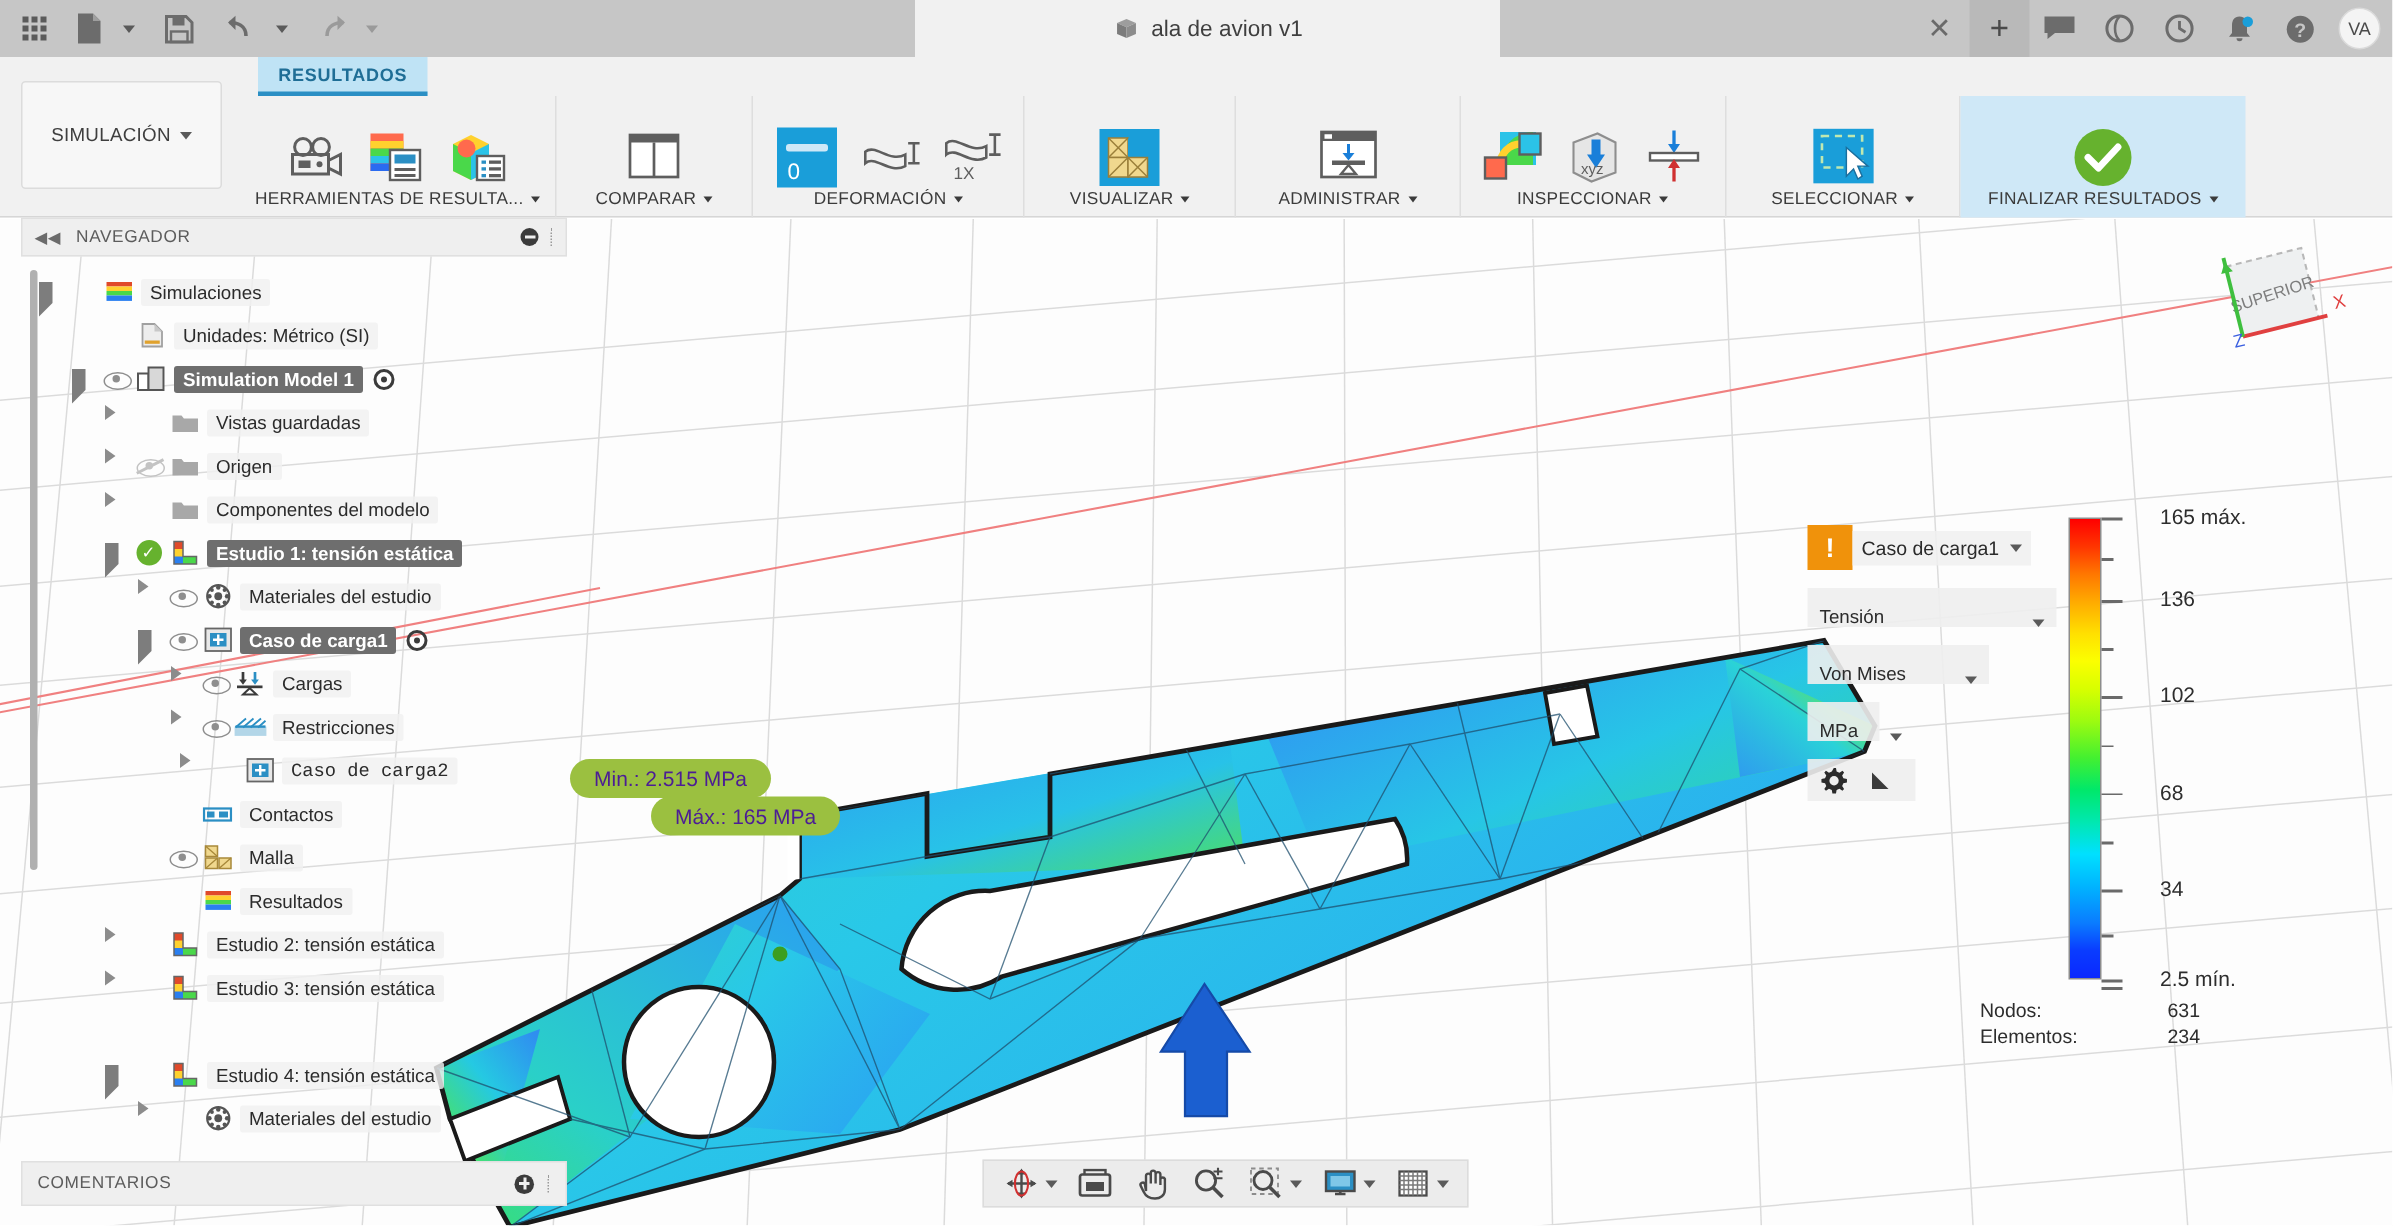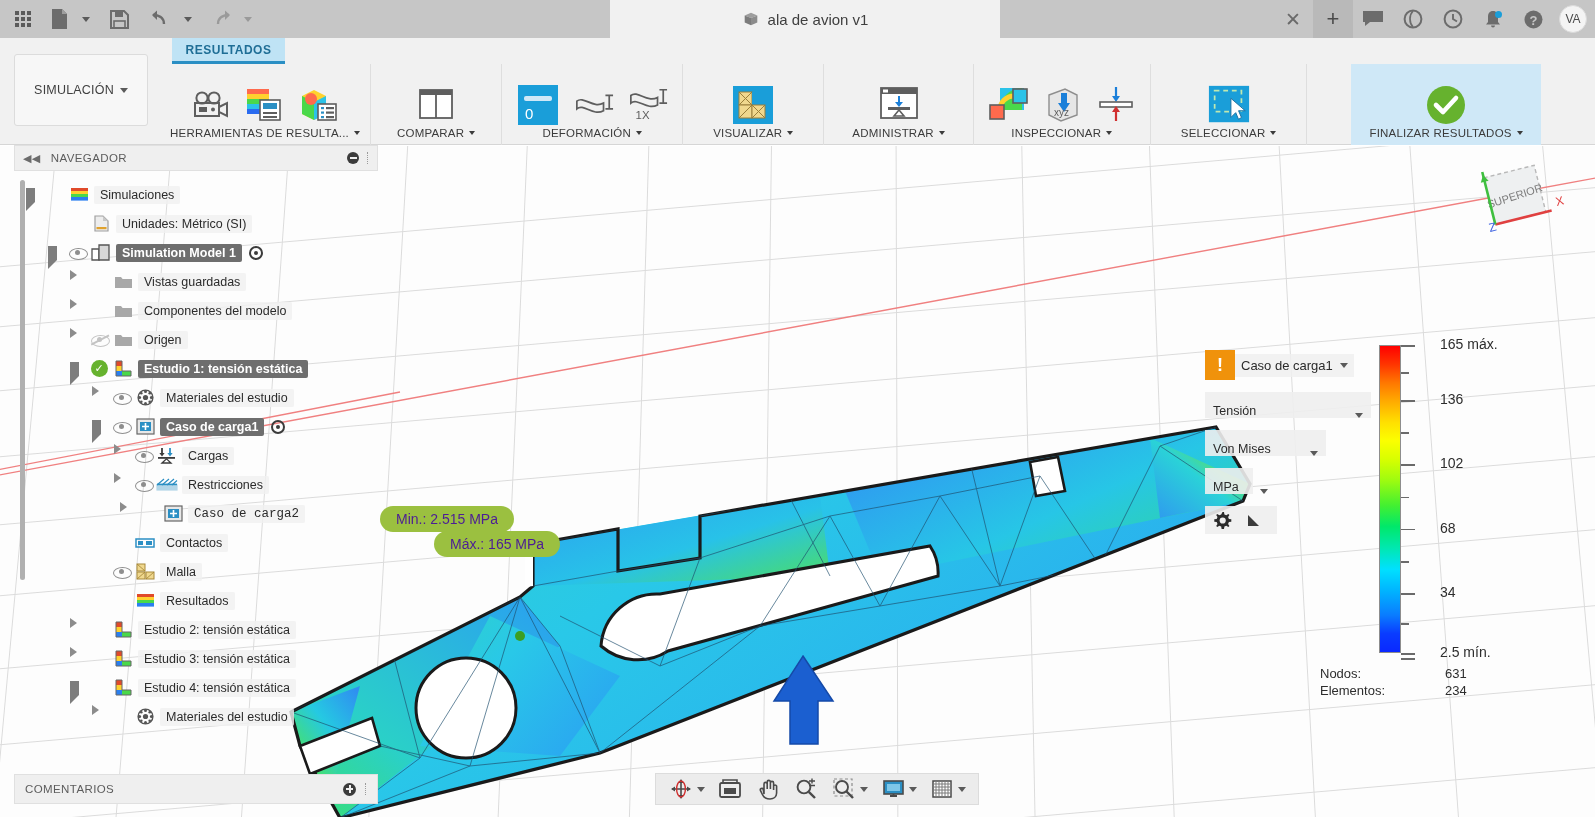--- a/index.html
+++ b/index.html
@@ -61,21 +61,21 @@
   .tab-results {
     position: absolute; left: 172px; top: 0px; width: 113px; height: 26px;
     background: #bfe3f5; color: #1f6e96; font-size: 12px; font-weight: bold;
     letter-spacing: .5px; display: flex; align-items: center; justify-content: center;
     border-bottom: 3px solid #2b8fc4;
   }
   .ribbon-panels { position: absolute; left: 160px; top: 26px; height: 81px; display: flex; }
   .rpanel { position: relative; display: flex; flex-direction: column;
     align-items: center; justify-content: flex-end; padding: 0 10px;
     border-right: 1px solid #dedede; height: 81px; }
-  .rpanel:last-child { border-right: none; margin-left: 44px; }
+  .rpanel:last-child { border-right: none; }
   .rp-icons { display: flex; align-items: flex-end; gap: 10px; flex: 1;
      justify-content: center; padding-top: 6px; }
   .rp-label { font-size: 11.5px; color: #3b3b3b; white-space: nowrap;
      display: flex; align-items: center; gap: 5px; padding-bottom: 6px; letter-spacing:.2px;}
   .rp-label .caret { border-top-color: #3b3b3b; border-left-width:3.5px;
      border-right-width:3.5px; border-top-width:4.5px;}
   .ricon { width: 44px; height: 44px; display: flex; align-items: center; justify-content: center; }
   .ricon.sm { width: 40px; height: 44px; }
   .panel-finalizar { background: #cfe8f7; padding: 0 18px; }
 
@@ -701,41 +701,41 @@
         <span style="width: 26px; display: flex; align-items: center; justify-content: center; flex: 0 0 auto;"></span>
         <span class="ico">
           <svg width="19" height="15" viewBox="0 0 19 15">
             <path d="M1,3 H7 L8.6,5 H18 V14 H1 Z" fill="#a8a8a8"></path>
           </svg>
         </span>
         <span class="tlabel">Vistas guardadas</span>
       </div>
       <div class="tnode" style="padding-left: 50px;">
         <span class="tw"><span class="arrow-r"></span></span>
-        <span style="width: 26px; display: flex; align-items: center; justify-content: center; flex: 0 0 auto;"></span>
-        <span class="ico">
-          <svg width="19" height="15" viewBox="0 0 19 15">
-            <path d="M1,3 H7 L8.6,5 H18 V14 H1 Z" fill="#a8a8a8"></path>
-          </svg>
-        </span>
-        <span class="tlabel">Componentes del modelo</span>
-      </div>
-      <div class="tnode" style="padding-left: 50px;">
-        <span class="tw"><span class="arrow-r"></span></span>
         <span style="width: 26px; display: flex; align-items: center; justify-content: center; flex: 0 0 auto;">
           <span class="eye off">
             <span class="slash"></span>
           </span>
         </span>
         <span class="ico">
           <svg width="19" height="15" viewBox="0 0 19 15">
             <path d="M1,3 H7 L8.6,5 H18 V14 H1 Z" fill="#a8a8a8"></path>
           </svg>
         </span>
         <span class="tlabel">Origen</span>
+      </div>
+      <div class="tnode" style="padding-left: 50px;">
+        <span class="tw"><span class="arrow-r"></span></span>
+        <span style="width: 26px; display: flex; align-items: center; justify-content: center; flex: 0 0 auto;"></span>
+        <span class="ico">
+          <svg width="19" height="15" viewBox="0 0 19 15">
+            <path d="M1,3 H7 L8.6,5 H18 V14 H1 Z" fill="#a8a8a8"></path>
+          </svg>
+        </span>
+        <span class="tlabel">Componentes del modelo</span>
       </div>
       <div class="tnode selected" style="padding-left: 50px;">
         <span class="tw"><span class="arrow-d"></span></span>
         <span style="width: 26px; display: flex; align-items: center; justify-content: center; flex: 0 0 auto;">
           <span class="greencheck">✓</span>
         </span>
         <span class="ico">
           <svg width="19" height="17" viewBox="0 0 19 17">
             <path d="M2,1 H8 V11 H17 V16 H2 Z" fill="#ffd12e"></path>
             <path d="M2,1 H8 V6 H2 Z" fill="#e04a2a"></path>
@@ -886,21 +886,21 @@
           <svg width="19" height="17" viewBox="0 0 19 17">
             <path d="M2,1 H8 V11 H17 V16 H2 Z" fill="#ffd12e"></path>
             <path d="M2,1 H8 V6 H2 Z" fill="#e04a2a"></path>
             <path d="M2,11 H8 V16 H2 Z" fill="#2a7ff0"></path>
             <path d="M8,11 H17 V16 H8 Z" fill="#4ad84a"></path>
             <path d="M2,1 H8 V11 H17 V16 H2 Z" fill="none" stroke="#666" stroke-width="1"></path>
           </svg>
         </span>
         <span class="tlabel">Estudio 3: tensión estática</span>
       </div>
-      <div class="tnode" style="padding-left: 50px;">
+      <div class="tnode" style="padding-left: 50px; margin-top: 29px;">
         <span class="tw"><span class="arrow-d"></span></span>
         <span style="width: 26px; display: flex; align-items: center; justify-content: center; flex: 0 0 auto;"></span>
         <span class="ico">
           <svg width="19" height="17" viewBox="0 0 19 17">
             <path d="M2,1 H8 V11 H17 V16 H2 Z" fill="#ffd12e"></path>
             <path d="M2,1 H8 V6 H2 Z" fill="#e04a2a"></path>
             <path d="M2,11 H8 V16 H2 Z" fill="#2a7ff0"></path>
             <path d="M8,11 H17 V16 H8 Z" fill="#4ad84a"></path>
             <path d="M2,1 H8 V11 H17 V16 H2 Z" fill="none" stroke="#666" stroke-width="1"></path>
           </svg>

